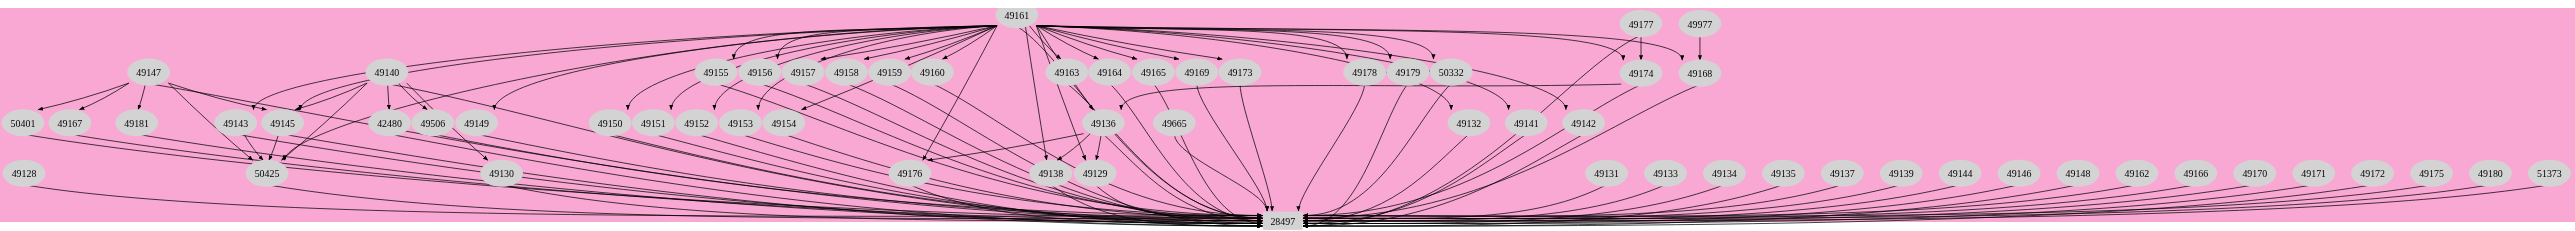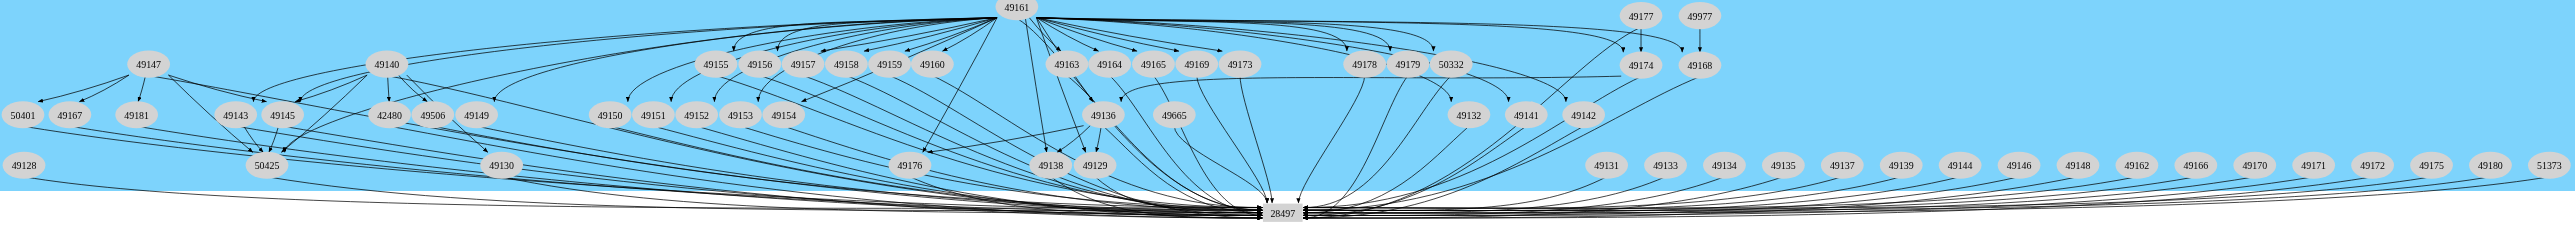--- a/index.html
+++ b/index.html
@@ -7,22 +7,23 @@
     padding: 0;
     background: #ffffff;
     width: 2576px;
     height: 231px;
     overflow: hidden;
     font-family: "Liberation Serif", "DejaVu Serif", serif;
   }
   #graph-container {
     position: relative;
     width: 2576px;
-    height: 191px;
-    background: #7dd3fc;
+    height: 214px;
+    background: #f9a8d4;
+    margin-top: 8px;
   }
   svg { display: block; }
   .node-shape { }
   .node-label {
     font-family: "Liberation Serif", "DejaVu Serif", serif;
     fill: #000000;
     text-anchor: middle;
     dominant-baseline: central;
   }
   .edge-path {

